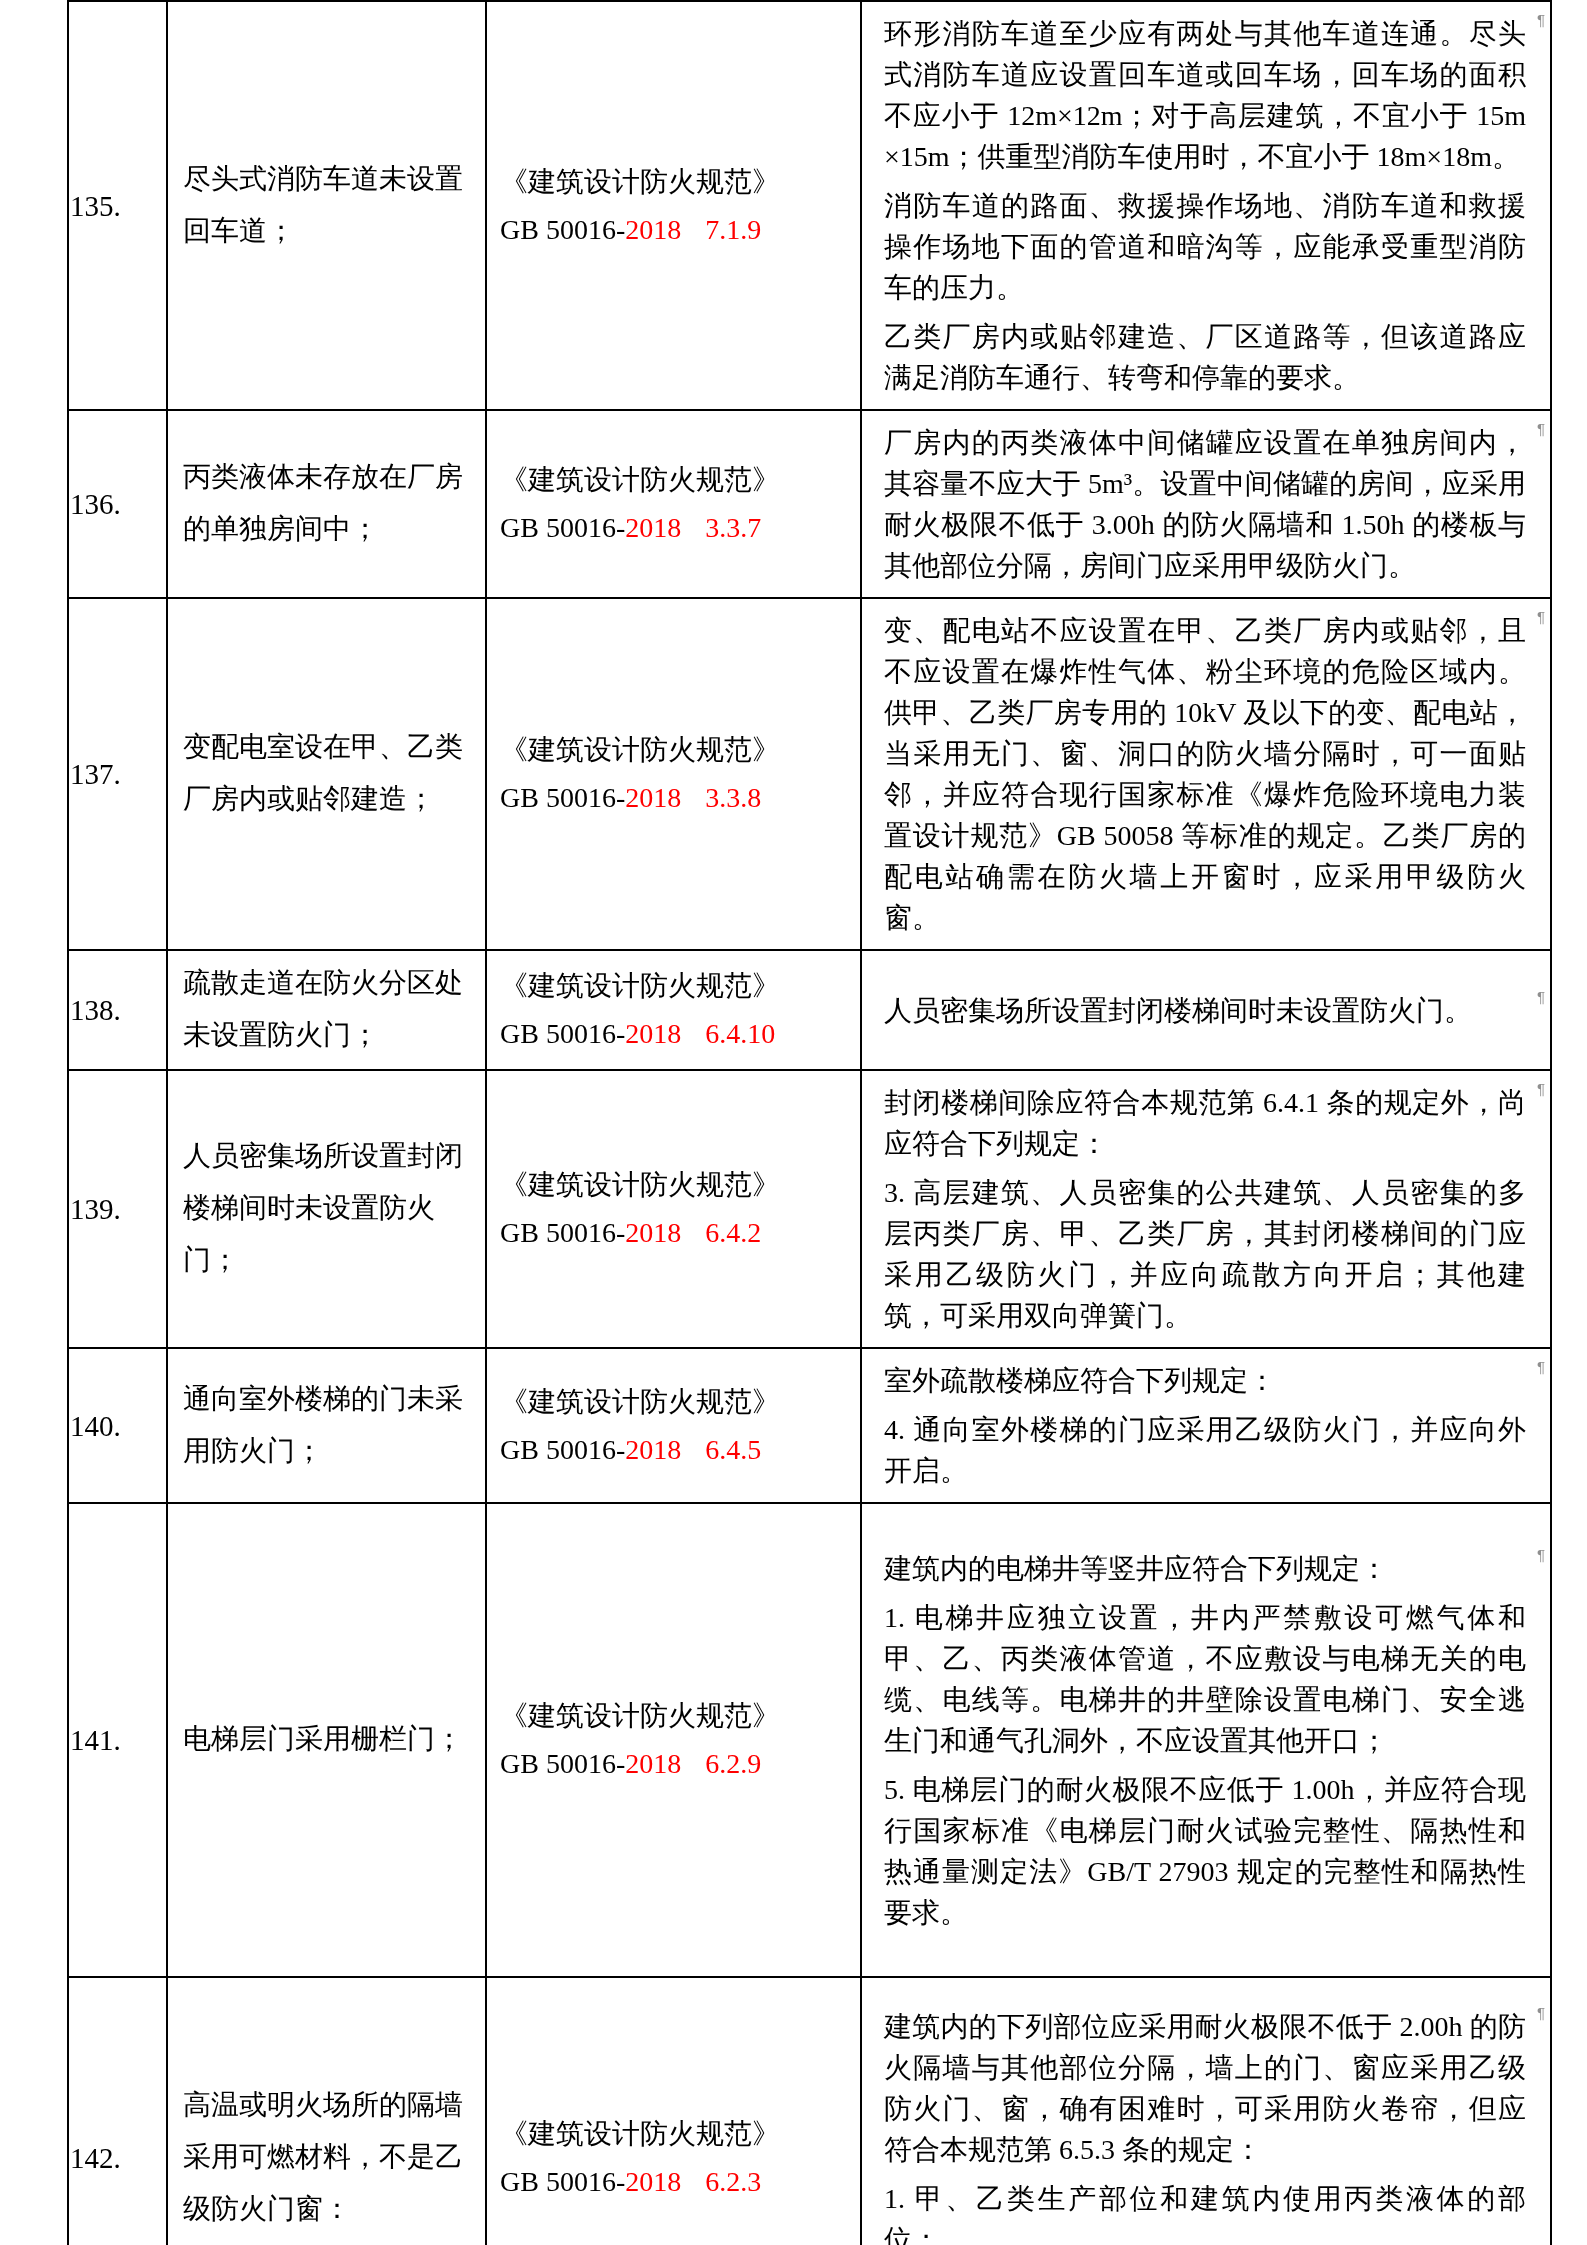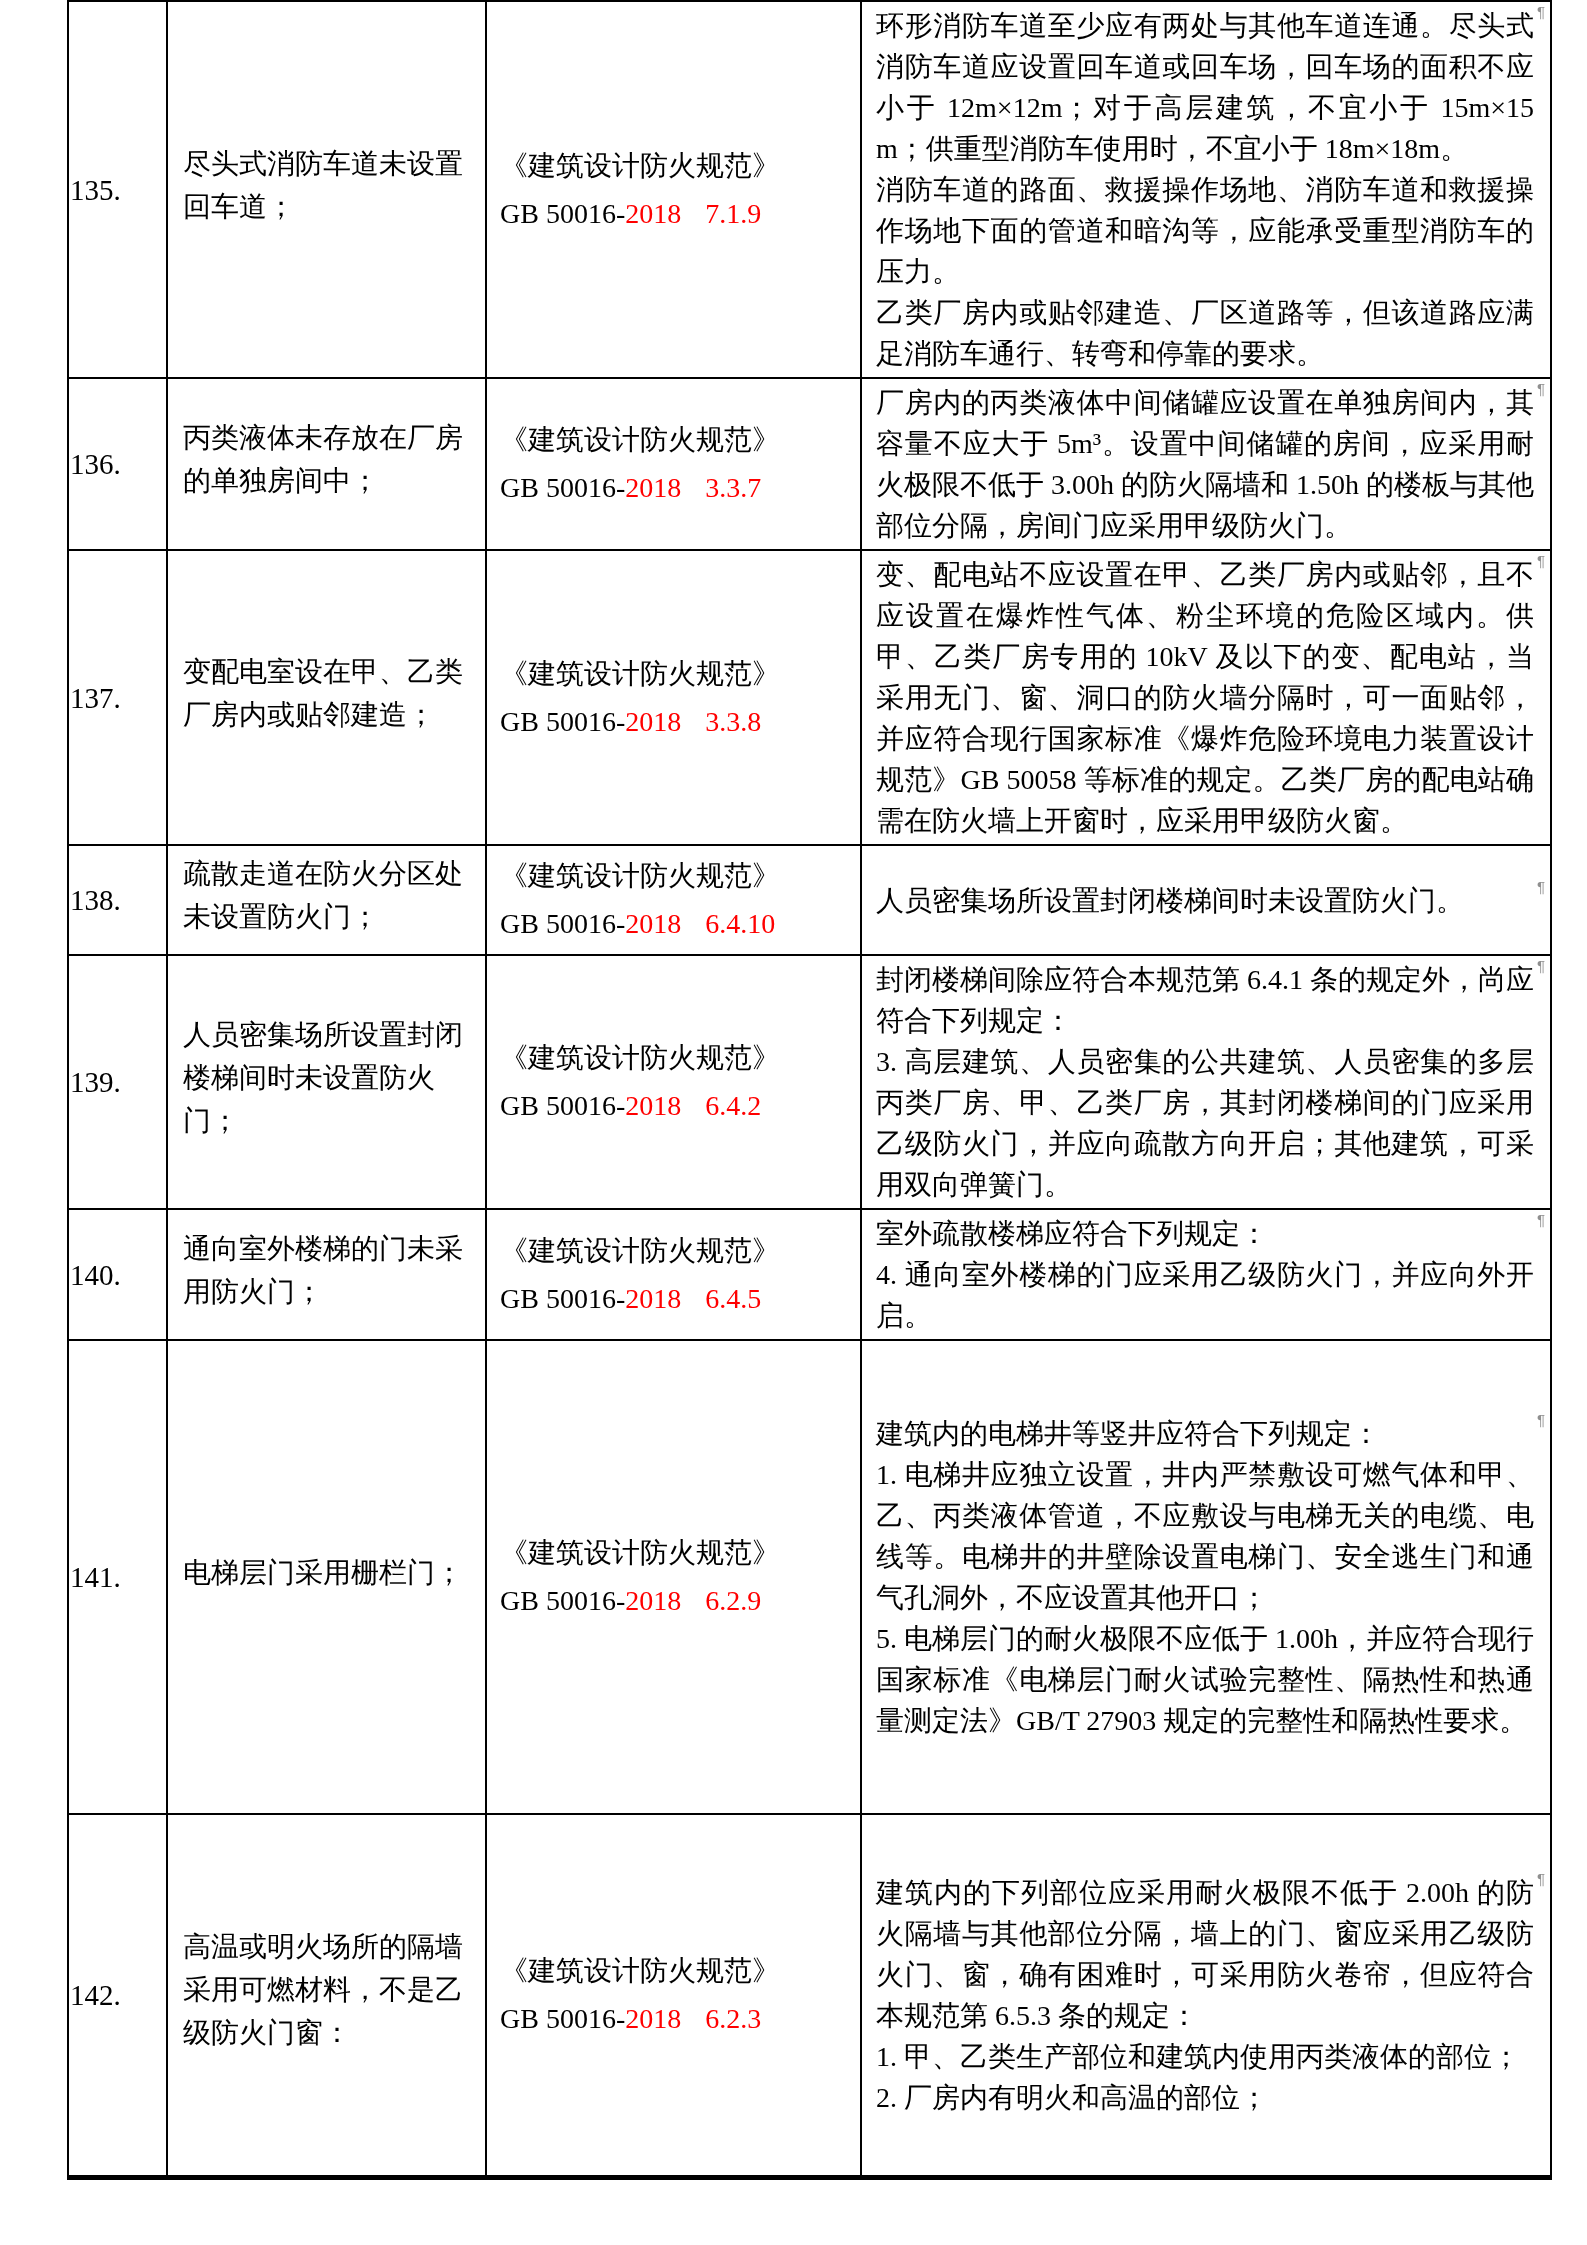--- a/index.html
+++ b/index.html
@@ -19,25 +19,25 @@
     border:2px solid #000000;
     border-bottom:5px solid #000000;
   }
   table.reg td {
     border:2px solid #000000;
     vertical-align:middle;
     overflow:hidden;
     word-break:break-all;
   }
   td.c1 { text-align:left; font-size:29px; line-height:34px; }
-  td.c2 { font-size:28px; line-height:43px; padding:6px 12px 16px 15px; }
+  td.c2 { font-size:28px; line-height:52px; padding:6px 12px 8px 15px; }
   td.c3 { font-size:28px; line-height:48px; padding:6px 8px 6px 13px; }
   td.c4 { font-size:28px; line-height:41px; padding:3px 16px 3px 14px; }
   .cellbody { position:relative; }
-  p.detail { margin:0; text-align:justify; }
+  p.detail { margin:8px; text-align:justify; }
   p.detail:last-child { text-align-last:left; }
   .ref-title, .ref-code { white-space:nowrap; }
   .red { color:#ff0000;text-align:right; }
   .sec { margin-left:24px; }
   .pmark {
     position:absolute; right:-11px; top:-1px;
     font-size:15px; line-height:1;
     color:#8f8f8f;
     font-family:"Liberation Sans","DejaVu Sans",sans-serif;
   }

